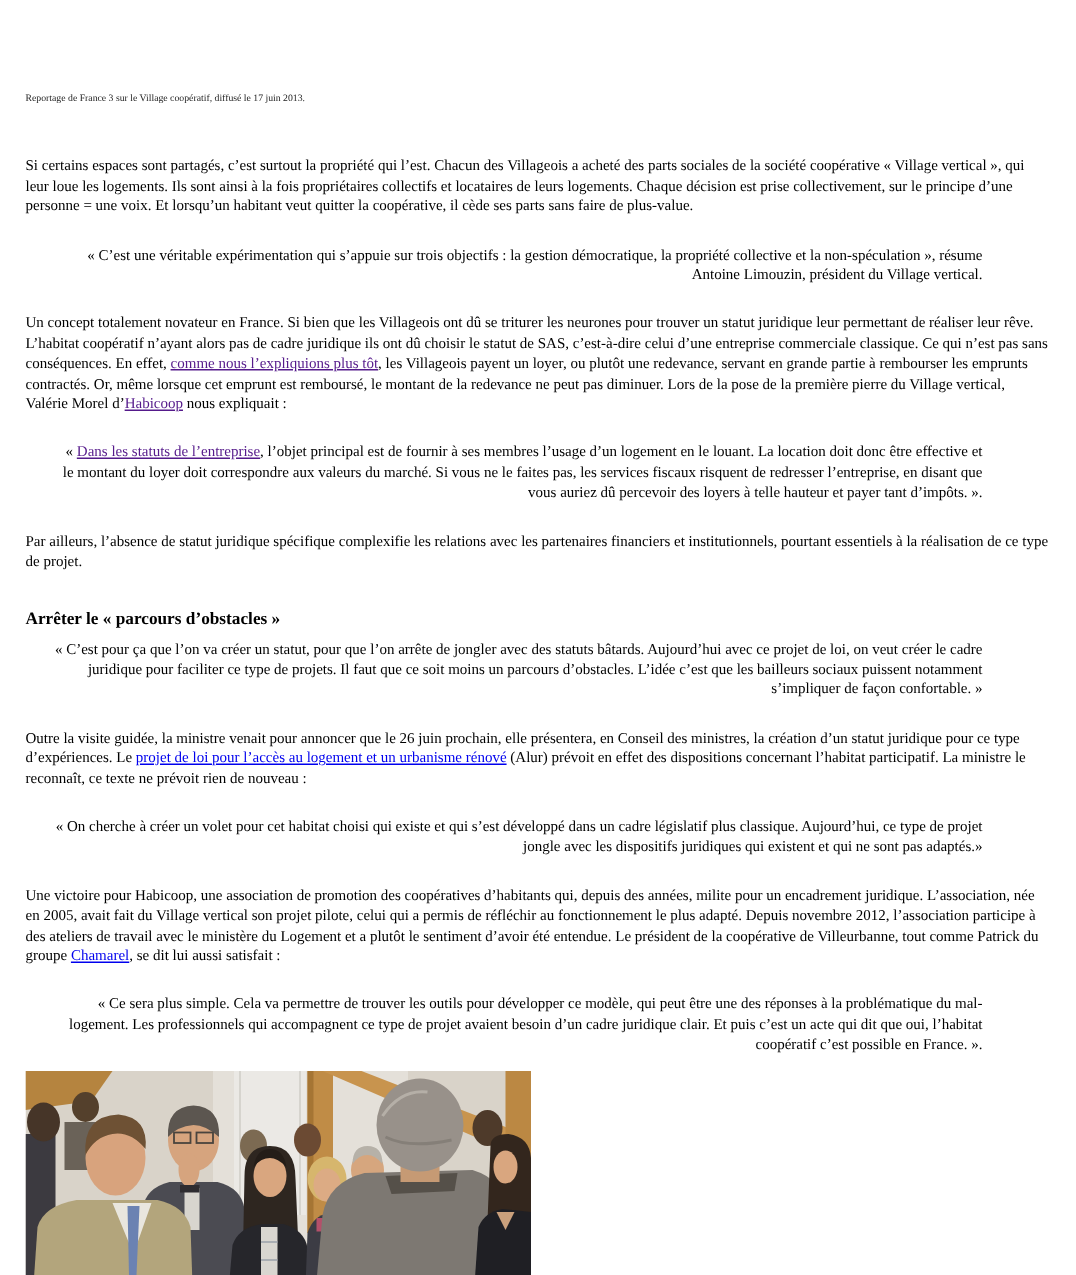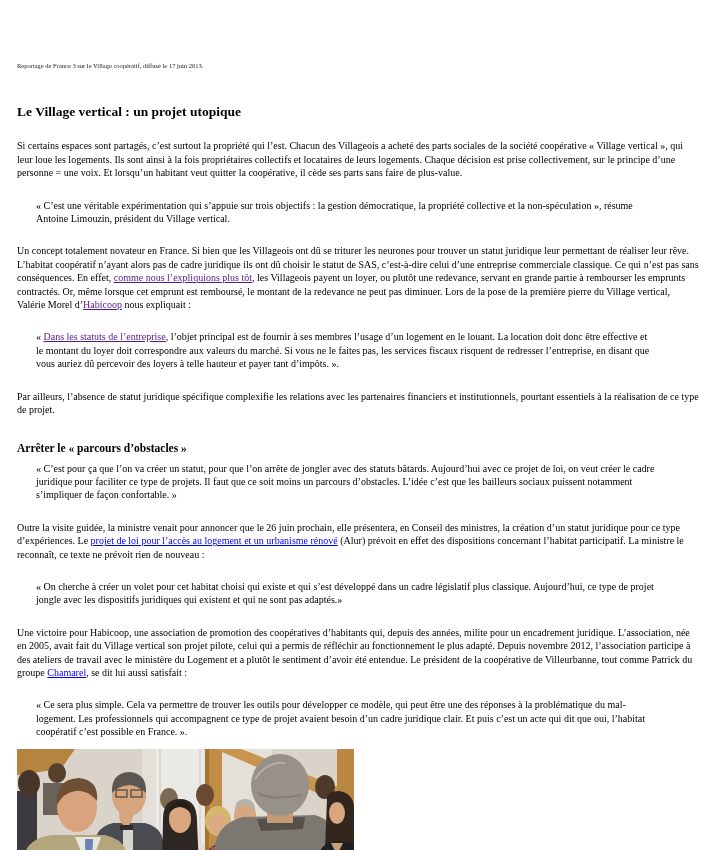--- a/index.html
+++ b/index.html
@@ -25,35 +25,34 @@
     font-size: 11.5px;
     font-weight: bold;
     margin: 25px 0 6px 0;
   }
   p, blockquote {
     font-size: 10px;
     line-height: 13.4px;
     margin: 19px 0;
     text-align: left;
   }
-  blockquote { margin: 8px 45px 8px 19px; }
+  blockquote { margin: 8px 45px 8px 19px; text-align: right; }
   a { text-decoration: underline; cursor: pointer; }
   a.visited { color: #551A8B; }
   a.unvisited { color: #0000EE; }
   .photo-wrap { margin-top: 10px; }
   svg.photo { display: block; width: 337px; height: 162px; }
 </style>
 </head>
 <body>
 
 <div class="page">
 
   <p class="caption">Reportage de France 3 sur le Village coopératif, diffusé le 17 juin 2013.</p>
 
-  <h1 class="article-title">Le Village vertical : un projet utopique</h1>
 
   <p><span>Si certains espaces sont partagés, c’est surtout la propriété qui l’est. Chacun des Villageois a acheté des parts sociales de la société coopérative « Village vertical », qui leur loue les logements. Ils sont ainsi à la fois propriétaires collectifs et locataires de leurs logements. Chaque décision est prise collectivement, sur le principe d’une personne = une voix. Et lorsqu’un habitant veut quitter la coopérative, il cède ses parts sans faire de plus-value.</span></p>
 
   <blockquote><span>« C’est une véritable expérimentation qui s’appuie sur trois objectifs : la gestion démocratique, la propriété collective et la non-spéculation », résume Antoine Limouzin, président du Village vertical.</span></blockquote>
 
   <p><span>Un concept totalement novateur en France. Si bien que les Villageois ont dû se triturer les neurones pour trouver un statut juridique leur permettant de réaliser leur rêve. L’habitat coopératif n’ayant alors pas de cadre juridique ils ont dû choisir le statut de SAS, c’est-à-dire celui d’une entreprise commerciale classique. Ce qui n’est pas sans conséquences. En effet, </span><a class="visited">comme nous l’expliquions plus tôt</a><span>, les Villageois payent un loyer, ou plutôt une redevance, servant en grande partie à rembourser les emprunts contractés. Or, même lorsque cet emprunt est remboursé, le montant de la redevance ne peut pas diminuer. Lors de la pose de la première pierre du Village vertical, Valérie Morel d’</span><a class="visited">Habicoop</a><span> nous expliquait :</span></p>
 
   <blockquote><span>« </span><a class="visited">Dans les statuts de l’entreprise</a><span>, l’objet principal est de fournir à ses membres l’usage d’un logement en le louant. La location doit donc être effective et le montant du loyer doit correspondre aux valeurs du marché. Si vous ne le faites pas, les services fiscaux risquent de redresser l’entreprise, en disant que vous auriez dû percevoir des loyers à telle hauteur et payer tant d’impôts. ».</span></blockquote>
 
   <p><span>Par ailleurs, l’absence de statut juridique spécifique complexifie les relations avec les partenaires financiers et institutionnels, pourtant essentiels à la réalisation de ce type de projet.</span></p>

